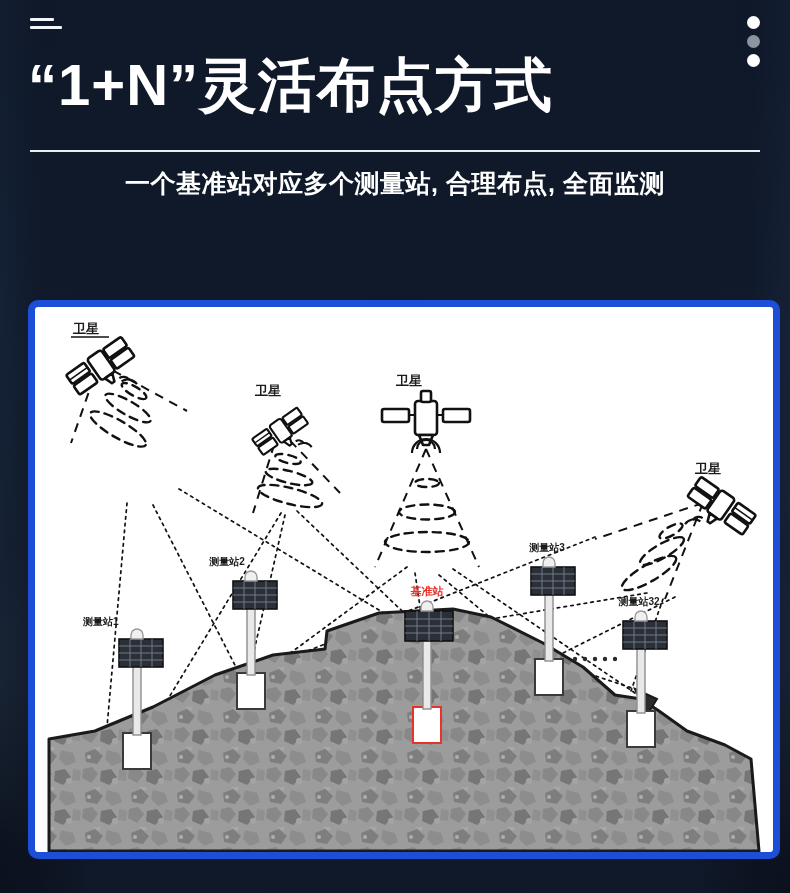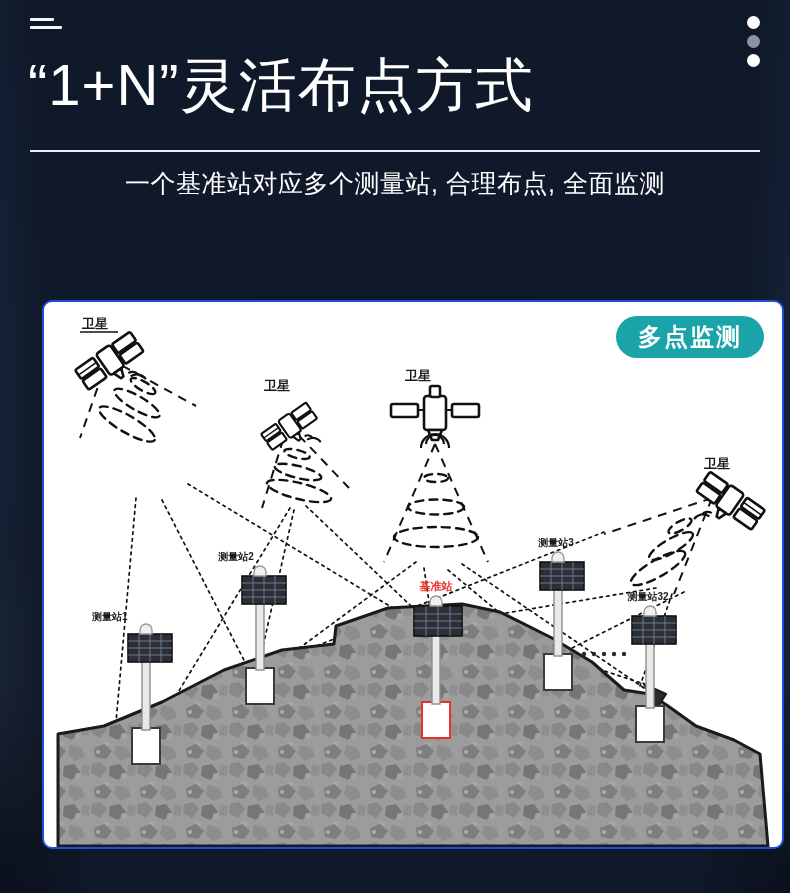--- a/index.html
+++ b/index.html
@@ -62,29 +62,29 @@
   .hamburger{position:absolute;left:30px;top:18px;width:32px;height:16px;}
   .hamburger i{display:block;height:3px;background:#f3f6fa;border-radius:1px;}
   .hamburger i:first-child{width:24px;margin-bottom:5px;}
   .hamburger i:last-child{width:32px;}
   .dots{position:absolute;right:27px;top:16px;width:16px;}
   .dots i{display:block;width:13px;height:13px;border-radius:50%;margin-bottom:6px;background:#ffffff;}
   .dots i.mid{background:#8b949f;}
 
   
   .title{position:absolute;left:28px;top:52px;width:734px;
-    color:#ffffff;font-size:58px;line-height:1.14;font-weight:400;letter-spacing:1px;
+    color:#ffffff;font-size:58px;line-height:1.14;font-weight:700;letter-spacing:1px;
     white-space:nowrap;}
   .rule{position:absolute;left:30px;top:150px;width:730px;height:2px;background:#e8eef6;}
   .subtitle{position:absolute;left:30px;top:165px;width:730px;text-align:center;
-    color:#ffffff;font-size:25px;line-height:1.45;font-weight:400;letter-spacing:.5px;}
-
-  
-  .card{position:absolute;left:42px;top:300px;width:738px;height:545px;
-    background:#ffffff;border:2px solid #1d4ed8;border-radius:10px;overflow:hidden;}
+    color:#ffffff;font-size:25px;line-height:1.45;font-weight:700;letter-spacing:.5px;}
+
+  
+  .card{position:absolute;left:28px;top:300px;width:738px;height:545px;
+    background:#ffffff;border:7px solid #1d4ed8;border-radius:10px;overflow:hidden;}
   .card-inner{position:absolute;inset:0;}
 
   
   .badges{position:absolute;right:18px;top:14px;display:flex;flex-direction:column;gap:12px;align-items:flex-end;}
   .badge{background:#1aa3a8;color:#ffffff;border-radius:22px;
     padding:7px 22px;font-size:24px;font-weight:700;letter-spacing:2px;line-height:1.15;}
 
   
   .scene{position:absolute;left:0;top:0;width:738px;height:545px;}
 
@@ -346,19 +346,18 @@
         <g fill="#2a2a2a">
           <circle cx="540" cy="352" r="2.2"></circle>
             <circle cx="550" cy="352" r="2.2"></circle>
           <circle cx="560" cy="352" r="2.2"></circle>
             <circle cx="570" cy="352" r="2.2"></circle>
           <circle cx="580" cy="352" r="2.2"></circle>
         </g>
       </svg>
 
       <div class="badges">
-        <div class="badge">多点监测</div>
       </div>
 
     </div>
   </div>
 
 </div>
 
 </body></html>

